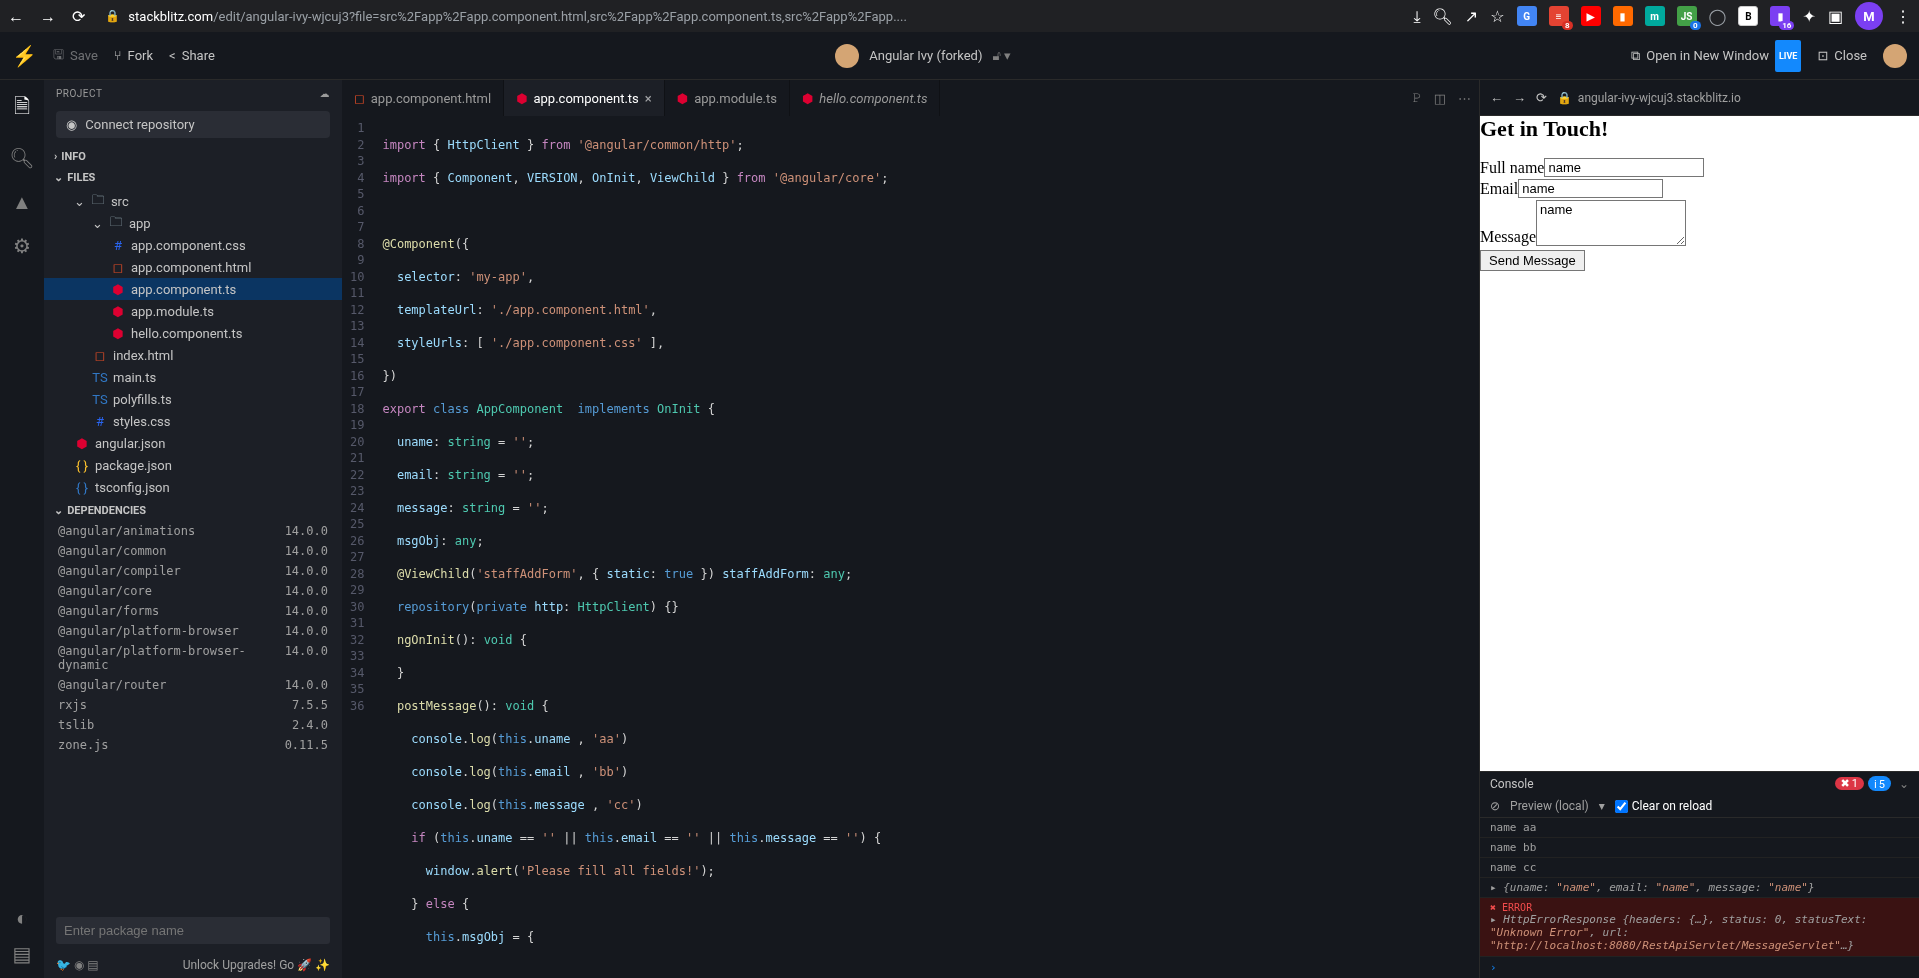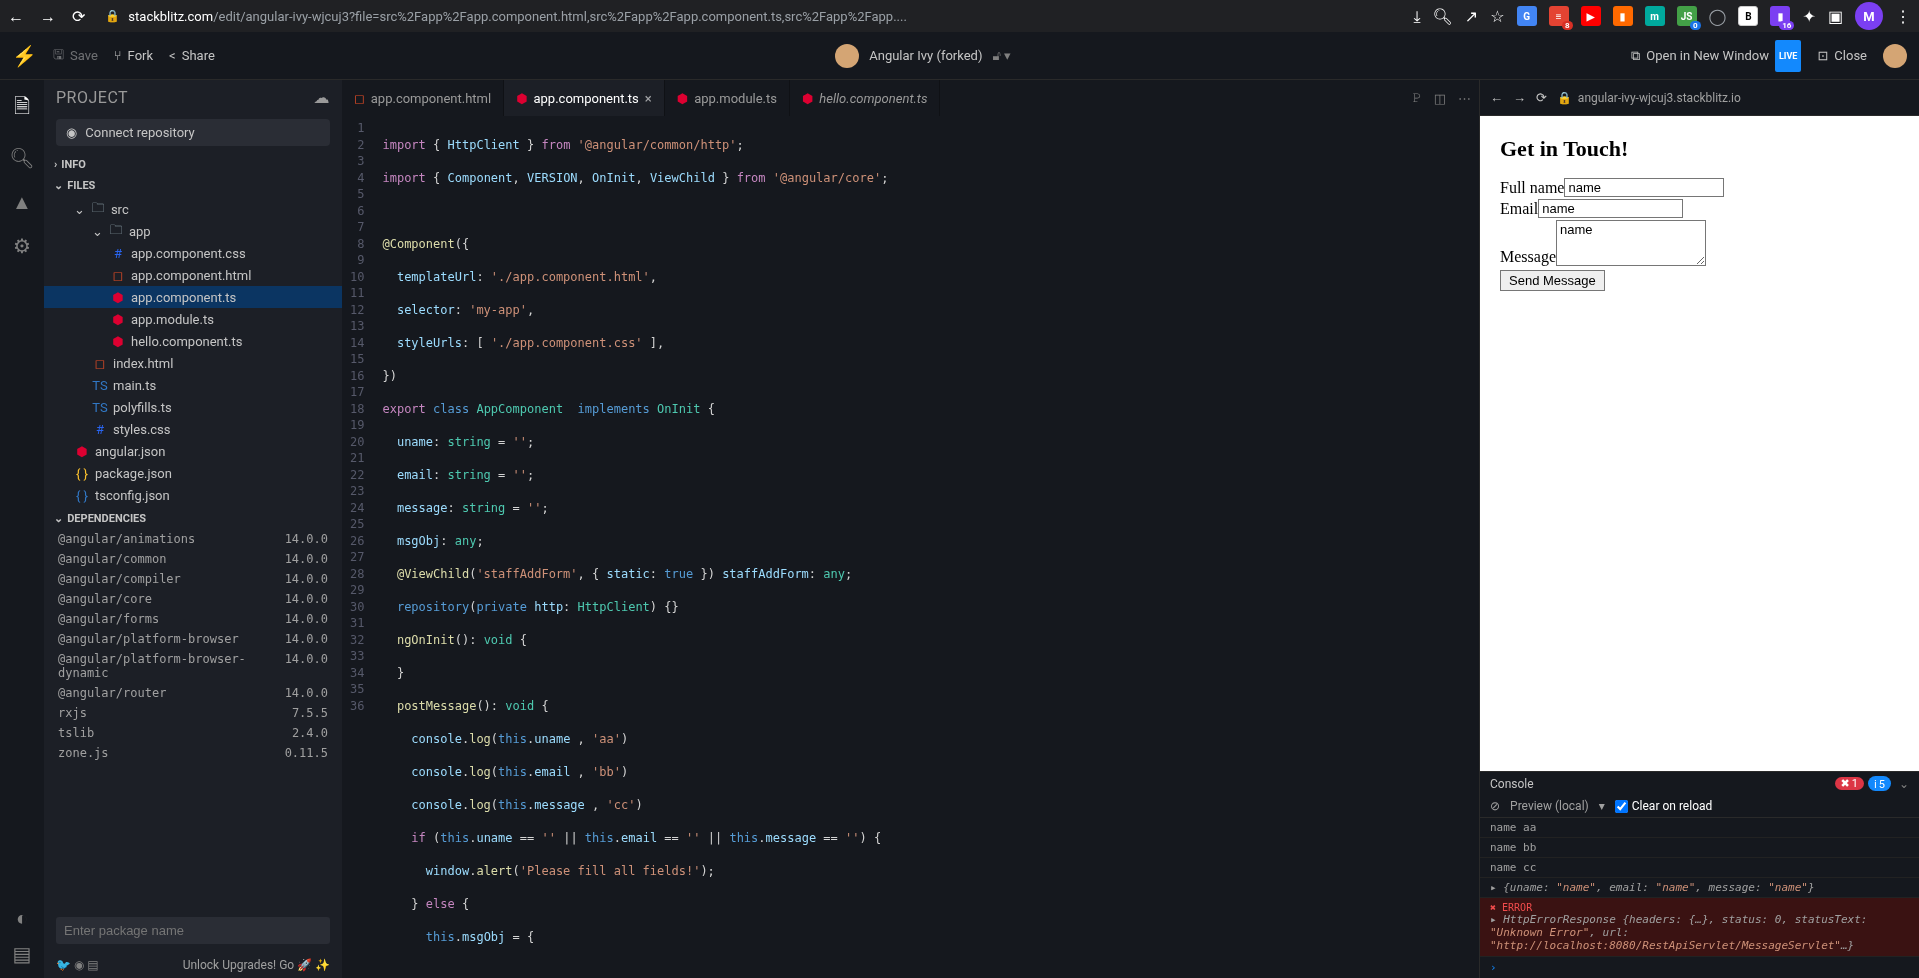--- a/index.html
+++ b/index.html
@@ -21,21 +21,21 @@
 .gh-avatar { width: 24px; height: 24px; border-radius: 50%; background: #d4a574; }
 .top-right { display: flex; align-items: center; gap: 16px; }
 .live-badge { background: #1389fd; color: #fff; font-size: 9px; padding: 11px 4px; border-radius: 2px; font-weight: bold; }
 .user-avatar { width: 28px; height: 28px; border-radius: 50%; background: #7b3ff2; display: flex; align-items: center; justify-content: center; color: #fff; font-weight: bold; }
 .main-layout { display: flex; height: calc(100vh - 80px); }
 .activity-bar { width: 44px; background: #15181e; display: flex; flex-direction: column; align-items: center; padding-top: 12px; gap: 20px; justify-content: space-between;}
 .ab-top { display: flex; flex-direction: column; gap: 20px; align-items: center;}
 .ab-bottom { display: flex; flex-direction: column; gap: 12px; align-items: center; padding-bottom: 12px;}
 .ab-icon { color: #808080; font-size: 20px; cursor: pointer; }
 .sidebar { width: 298px; background: #1c1f26; display: flex; flex-direction: column; overflow-y: auto; }
-.sb-header { display: flex; justify-content: space-between; align-items: center; padding: 8px 12px; font-size: 16px; color: #9a9a9a; letter-spacing: 0.5px; }
+.sb-header { display: flex; justify-content: space-between; align-items: center; padding: 8px 12px; font-size: 10px; color: #9a9a9a; letter-spacing: 0.5px; }
 .connect-btn { margin: 4px 12px 8px; padding: 6px 10px; background: #2a2d35; border-radius: 4px; display: flex; align-items: center; gap: 8px; cursor: pointer; font-size: 13px; }
 .section-header { display: flex; align-items: center; gap: 4px; padding: 4px 10px; font-size: 11px; font-weight: bold; cursor: pointer; }
 .tree { padding: 2px 0; }
 .tree-item { display: flex; align-items: center; gap: 5px; padding: 2px 0 2px 18px; cursor: pointer; font-size: 13px; height: 22px; }
 .tree-item.selected { background: #0b3562; }
 .tree-item .icon { width: 16px; text-align: center; }
 .indent-1 { padding-left: 30px; }
 .indent-2 { padding-left: 48px; }
 .indent-3 { padding-left: 66px; }
 .folder-icon { color: #90a4ae; }
@@ -66,21 +66,21 @@
 .k-type { color: #4ec9b0; margin-top: 36px; }
 .k-func { color: #dcdcaa; }
 .k-var { color: #9cdcfe; }
 .k-bool { color: #569cd6; }
 .k-punc { color: #d4d4d4; }
 .k-prop { color: #9cdcfe; }
 .k-this { color: #569cd6; }
 .preview-pane { width: 440px; background: #fff; display: flex; flex-direction: column; border-left: 1px solid #2a2a2a; }
 .preview-toolbar { height: 36px; background: #15181e; display: flex; align-items: center; gap: 10px; padding: 0 10px; color: #c5c5c5; border-bottom: 1px solid #2a2a2a; }
 .preview-url { flex: 1; display: flex; align-items: center; gap: 6px; font-size: 12px; color: #a0a0a0; }
-.preview-content { flex: 1; background: #fff; color: #000; padding: 20px; font-family: serif; overflow: auto; }
+.preview-content { flex: 1; background: #fff; color: #000; padding: 0; font-family: serif; overflow: auto; }
 .preview-content h2 { font-size: 22px; font-weight: bold; margin-bottom: 16px; }
 .form-row { display: flex; align-items: flex-end; font-size: 16px; margin-bottom: 2px; }
 .form-row label { font-family: serif; }
 .form-row input, .form-row textarea { border: 1px solid #767676; font-family: Arial, sans-serif; font-size: 13px; padding: 1px 3px; }
 .form-row textarea { width: 150px; height: 46px; resize: both; }
 .send-btn { font-family: Arial, sans-serif; font-size: 13px; padding: 2px 8px; border: 1px solid #767676; background: #efefef; cursor: pointer; }
 .console-panel { background: #15181e; border-top: 1px solid #2a2a2a; }
 .console-header { display: flex; align-items: center; justify-content: space-between; padding: 4px 10px; font-size: 12px; }
 .console-badges { display: flex; gap: 4px; align-items: center; }
 .badge-err { background: #dc3545; color: #fff; border-radius: 8px; padding: 0 6px; font-size: 11px; }
@@ -377,22 +377,22 @@
           <div>33</div>
           <div>34</div>
           <div>35</div>
           <div>36</div>
         </div>
       <div class="code">
 <div class="line"><span class="k-import">import</span> <span class="k-punc">{</span> <span class="k-var">HttpClient</span> <span class="k-punc">}</span> <span class="k-import">from</span> <span class="k-string">'@angular/common/http'</span><span class="k-punc">;</span></div>
 <div class="line"><span class="k-import">import</span> <span class="k-punc">{</span> <span class="k-var">Component</span><span class="k-punc">,</span> <span class="k-var">VERSION</span><span class="k-punc">,</span> <span class="k-var">OnInit</span><span class="k-punc">,</span> <span class="k-var">ViewChild</span> <span class="k-punc">}</span> <span class="k-import">from</span> <span class="k-string">'@angular/core'</span><span class="k-punc">;</span></div>
 <div class="line"></div>
 <div class="line"><span class="k-func">@Component</span><span class="k-punc">({</span></div>
+<div class="line">  <span class="k-prop">selector</span><span class="k-punc">:</span> <span class="k-string">'my-app'</span><span class="k-punc">,</span></div>
 <div class="line">  <span class="k-prop">templateUrl</span><span class="k-punc">:</span> <span class="k-string">'./app.component.html'</span><span class="k-punc">,</span></div>
-<div class="line">  <span class="k-prop">selector</span><span class="k-punc">:</span> <span class="k-string">'my-app'</span><span class="k-punc">,</span></div>
 <div class="line">  <span class="k-prop">styleUrls</span><span class="k-punc">:</span> <span class="k-punc">[</span> <span class="k-string">'./app.component.css'</span> <span class="k-punc">],</span></div>
 <div class="line"><span class="k-punc">})</span></div>
 <div class="line"><span class="k-import">export</span> <span class="k-keyword">class</span> <span class="k-type">AppComponent</span>  <span class="k-keyword">implements</span> <span class="k-type">OnInit</span> <span class="k-punc">{</span></div>
 <div class="line">  <span class="k-prop">uname</span><span class="k-punc">:</span> <span class="k-type">string</span> <span class="k-punc">=</span> <span class="k-string">''</span><span class="k-punc">;</span></div>
 <div class="line">  <span class="k-prop">email</span><span class="k-punc">:</span> <span class="k-type">string</span> <span class="k-punc">=</span> <span class="k-string">''</span><span class="k-punc">;</span></div>
 <div class="line">  <span class="k-prop">message</span><span class="k-punc">:</span> <span class="k-type">string</span> <span class="k-punc">=</span> <span class="k-string">''</span><span class="k-punc">;</span></div>
 <div class="line">  <span class="k-prop">msgObj</span><span class="k-punc">:</span> <span class="k-type">any</span><span class="k-punc">;</span></div>
 <div class="line">  <span class="k-func">@ViewChild</span><span class="k-punc">(</span><span class="k-string">'staffAddForm'</span><span class="k-punc">,</span> <span class="k-punc">{</span> <span class="k-prop">static</span><span class="k-punc">:</span> <span class="k-bool">true</span> <span class="k-punc">})</span> <span class="k-prop">staffAddForm</span><span class="k-punc">:</span> <span class="k-type">any</span><span class="k-punc">;</span></div>
 <div class="line">  <span class="k-keyword">repository</span><span class="k-punc">(</span><span class="k-keyword">private</span> <span class="k-prop">http</span><span class="k-punc">:</span> <span class="k-type">HttpClient</span><span class="k-punc">) {}</span></div>
 <div class="line">  <span class="k-func">ngOnInit</span><span class="k-punc">():</span> <span class="k-type">void</span> <span class="k-punc">{</span></div>

